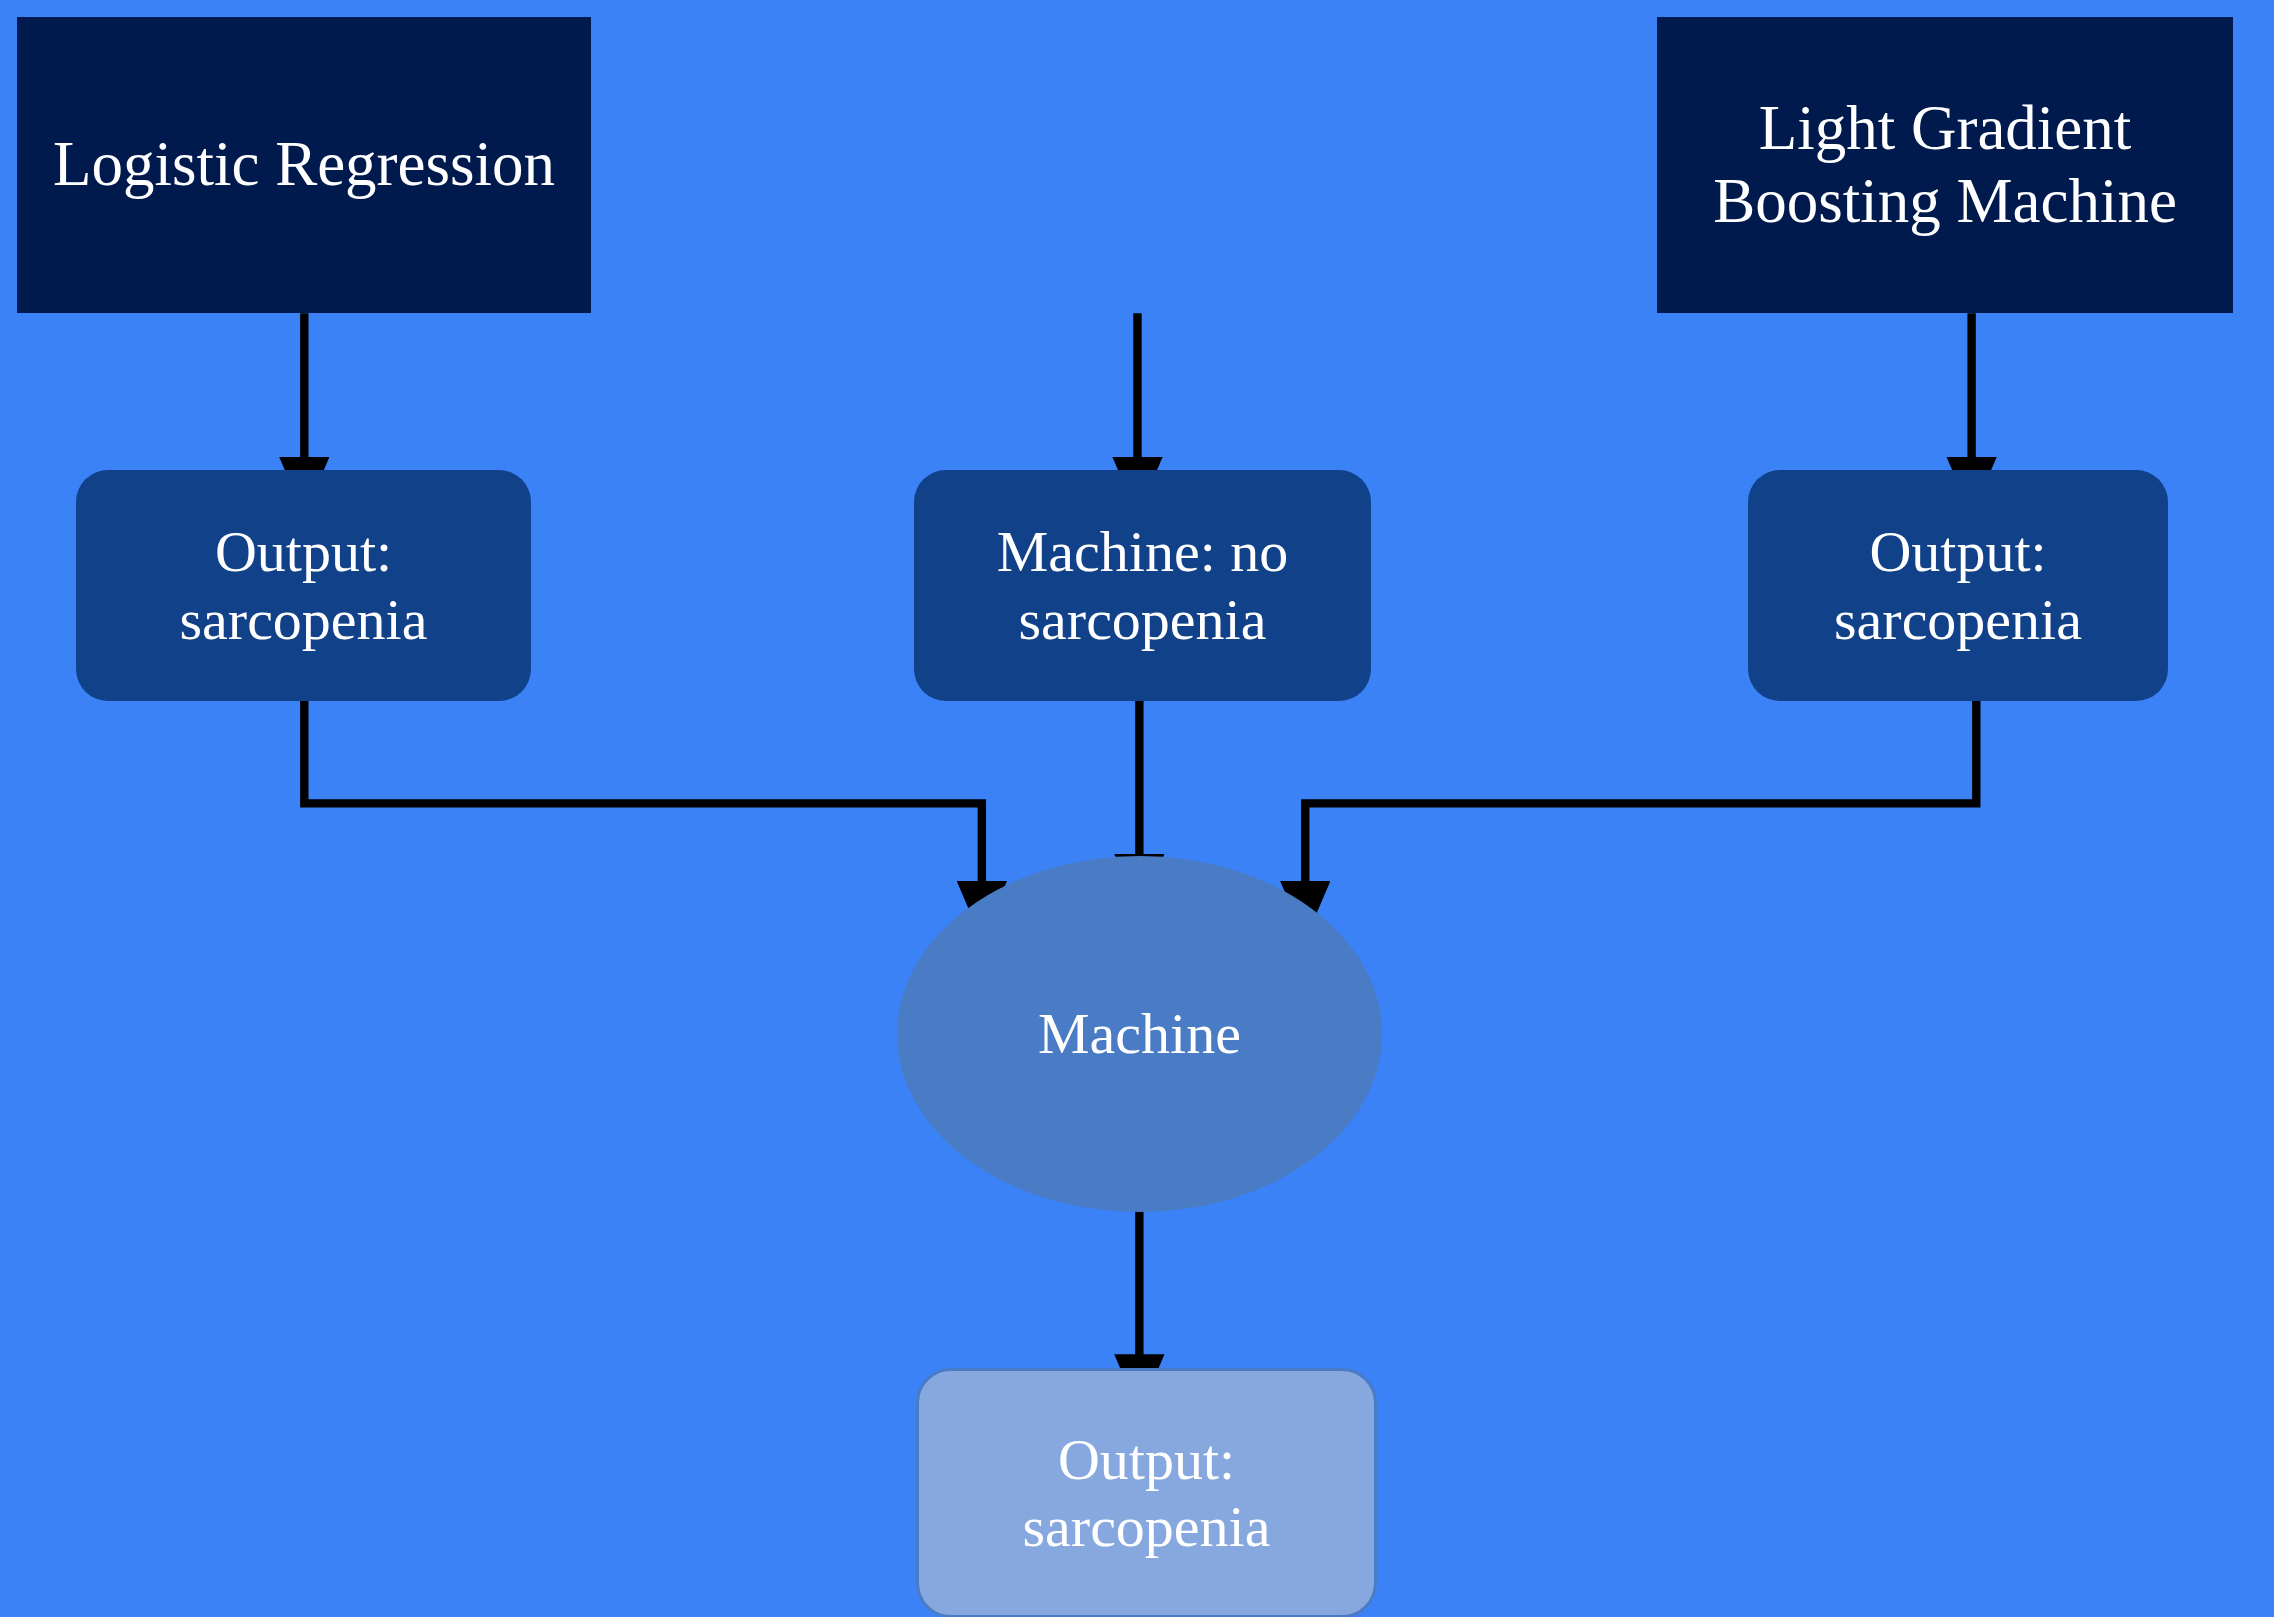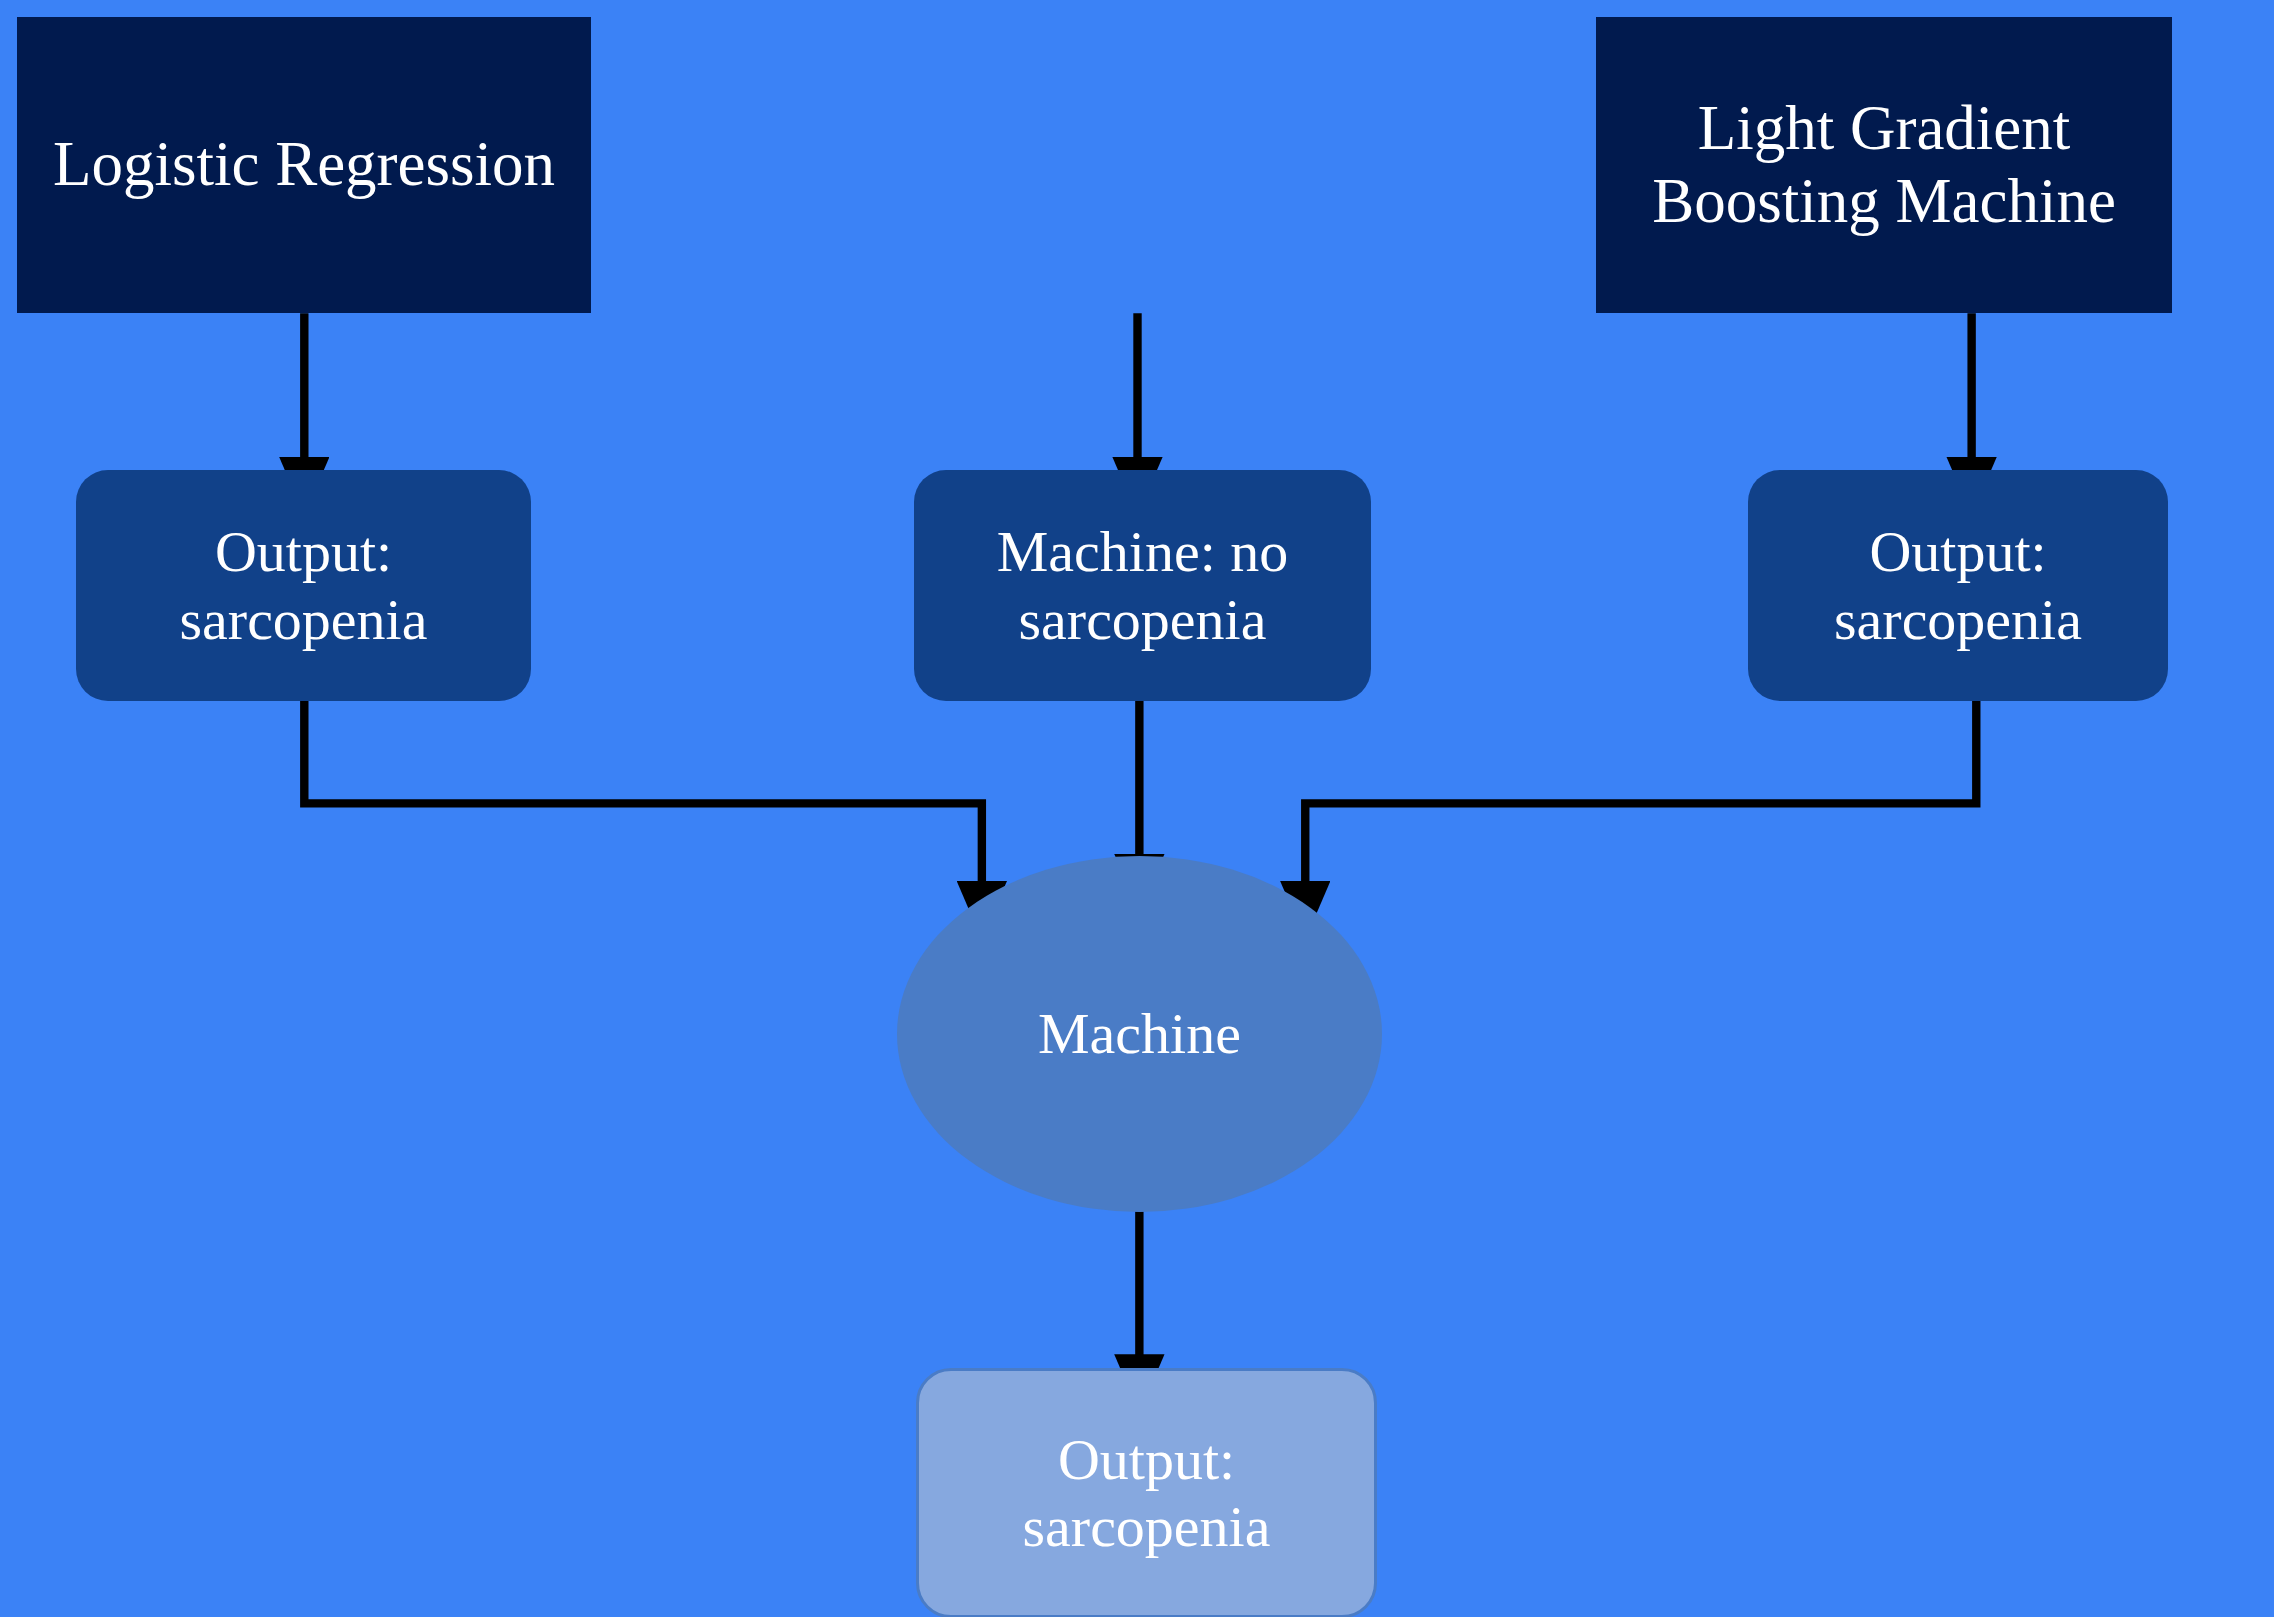--- a/index.html
+++ b/index.html
@@ -87,21 +87,21 @@
     <path d="M2120,752 L2120,862 L1400,862 L1400,947" fill="none" stroke="#000000" stroke-width="9" marker-end="url(#arrowhead)"></path>
 
     <line x1="1222" y1="1300" x2="1222" y2="1455" stroke="#000000" stroke-width="9" marker-end="url(#arrowhead)"></line>
   </svg>
 
   <div class="node model-box" style="left:17px; top:17px; width:574px; height:296px;">
     <span class="label">Logistic Regression</span>
   </div>
 
 
-  <div class="node model-box" style="left:1596px; top:17px; width:576px; height:296px;">
+  <div class="node model-box" style="left:1657px; top:17px; width:576px; height:296px;">
     <span class="label">Light Gradient Boosting Machine</span>
   </div>
 
   <div class="node output-box" style="left:76px; top:470px; width:455px; height:231px;">
     <span class="label">Output: sarcopenia</span>
   </div>
 
   <div class="node output-box" style="left:914px; top:470px; width:457px; height:231px;">
     <span class="label">Machine: no sarcopenia</span>
   </div>

